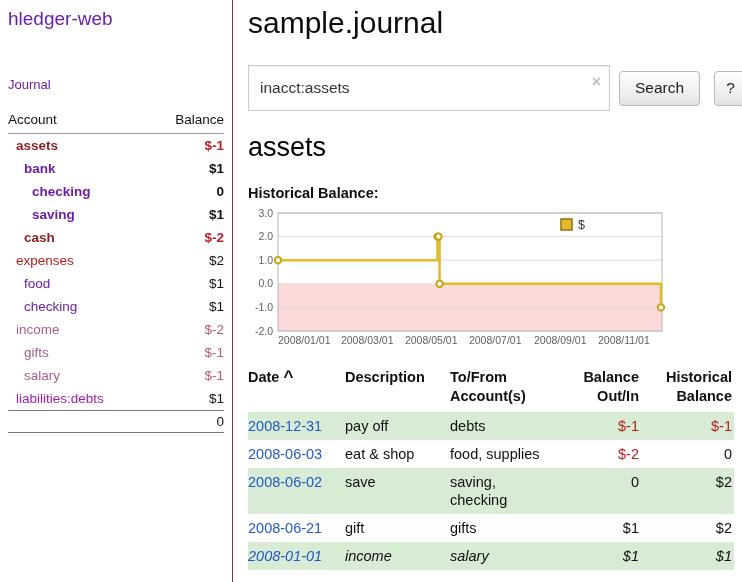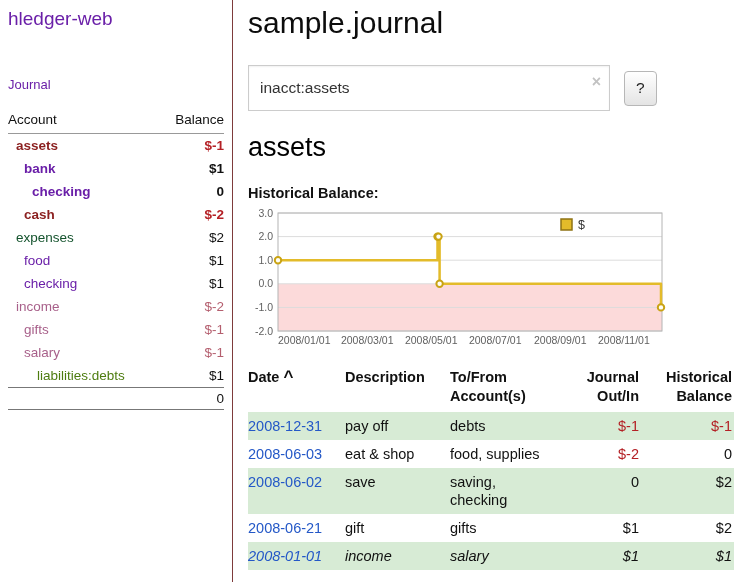--- a/index.html
+++ b/index.html
@@ -89,25 +89,29 @@
           </tr>
           <tr style="font-weight: bold;">
             <td style="padding-left: 16px;"><a href="#" style="color: rgb(106, 31, 168);">bank</a></td>
             <td class="bal" style="color: rgb(17, 17, 17);">$1</td>
           </tr>
           <tr style="font-weight: bold;">
             <td style="padding-left: 24px;"><a href="#" style="color: rgb(106, 31, 168);">checking</a></td>
             <td class="bal" style="color: rgb(17, 17, 17);">0</td>
           </tr>
           <tr style="font-weight: bold;">
+            <td style="padding-left: 24px;"><a href="#" style="color: rgb(106, 31, 168);">saving</a></td>
+            <td class="bal" style="color: rgb(17, 17, 17);">$1</td>
+          </tr>
+          <tr style="font-weight: bold;">
             <td style="padding-left: 16px;"><a href="#" style="color: rgb(139, 31, 31);">cash</a></td>
             <td class="bal" style="color: rgb(180, 32, 37);">$-2</td>
           </tr>
           <tr>
-            <td style="padding-left: 8px;"><a href="#" style="color: #14532d;">expenses</a></td>
+            <td style="padding-left: 8px;"><a href="#" style="color: #b91c1c;">expenses</a></td>
             <td class="bal" style="color: rgb(17, 17, 17);">$2</td>
           </tr>
           <tr>
             <td style="padding-left: 16px;"><a href="#" style="color: rgb(106, 31, 168);">food</a></td>
             <td class="bal" style="color: rgb(17, 17, 17);">$1</td>
           </tr>
           <tr>
             <td style="padding-left: 16px;"><a href="#" style="color: rgb(106, 31, 168);">checking</a></td>
             <td class="bal" style="color: rgb(17, 17, 17);">$1</td>
           </tr>
@@ -117,41 +121,42 @@
           </tr>
           <tr>
             <td style="padding-left: 16px;"><a href="#" style="color: rgb(168, 96, 138);">gifts</a></td>
             <td class="bal" style="color: rgb(180, 94, 110);">$-1</td>
           </tr>
           <tr>
             <td style="padding-left: 16px;"><a href="#" style="color: rgb(168, 96, 138);">salary</a></td>
             <td class="bal" style="color: rgb(180, 94, 110);">$-1</td>
           </tr>
           <tr>
-            <td style="padding-left: 8px;"><a href="#" style="color: #4d7c0f; margin-left: 21px;">liabilities:debts</a></td>
+            <td style="padding-left: 8px;"><a href="#" style="color: #a21caf;">liabilities:debts</a></td>
             <td class="bal" style="color: rgb(17, 17, 17);">$1</td>
           </tr>
         </tbody>
       <tfoot>
         <tr>
           <td></td>
           <td class="bal">0</td>
         </tr>
       </tfoot>
     </table>
   </aside>
 
   <main class="main">
     <h1 class="page-title">sample.journal</h1>
 
     <div class="search-row">
       <div class="search-wrap">
         <input type="text" value="inacct:assets" style="">
         <span class="clear-x">×</span>
       </div>
+      <button class="btn">Search</button>
       <button class="btn help">?</button>
     </div>
 
     <h2 class="acct-heading">assets</h2>
 
     <div class="chart-title">Historical Balance:</div>
 
     <div class="chart-box">
       <svg id="balance-chart-svg" width="420" height="142" viewBox="0 0 420 142">
           <rect x="30" y="76.8" width="384" height="47.2" fill="#fcdada"></rect>
@@ -194,21 +199,21 @@
           <col style="width:93px">
       </colgroup>
       <thead>
         <tr>
           <th class="th-date">
             <span>Date</span>
             <span class="sort-caret">^</span>
           </th>
           <th>Description</th>
           <th>To/From Account(s)</th>
-          <th class="num">Journal Out/In</th>
+          <th class="num">Balance Out/In</th>
           <th class="num">Historical Balance</th>
         </tr>
       </thead>
       <tbody id="register-rows">
           <tr style="background: rgb(215, 235, 213);">
             <td><a href="#">2008-12-31</a></td>
             <td>pay off</td>
             <td>debts</td>
             <td class="num neg">$-1</td>
             <td class="num neg">$-1</td>

